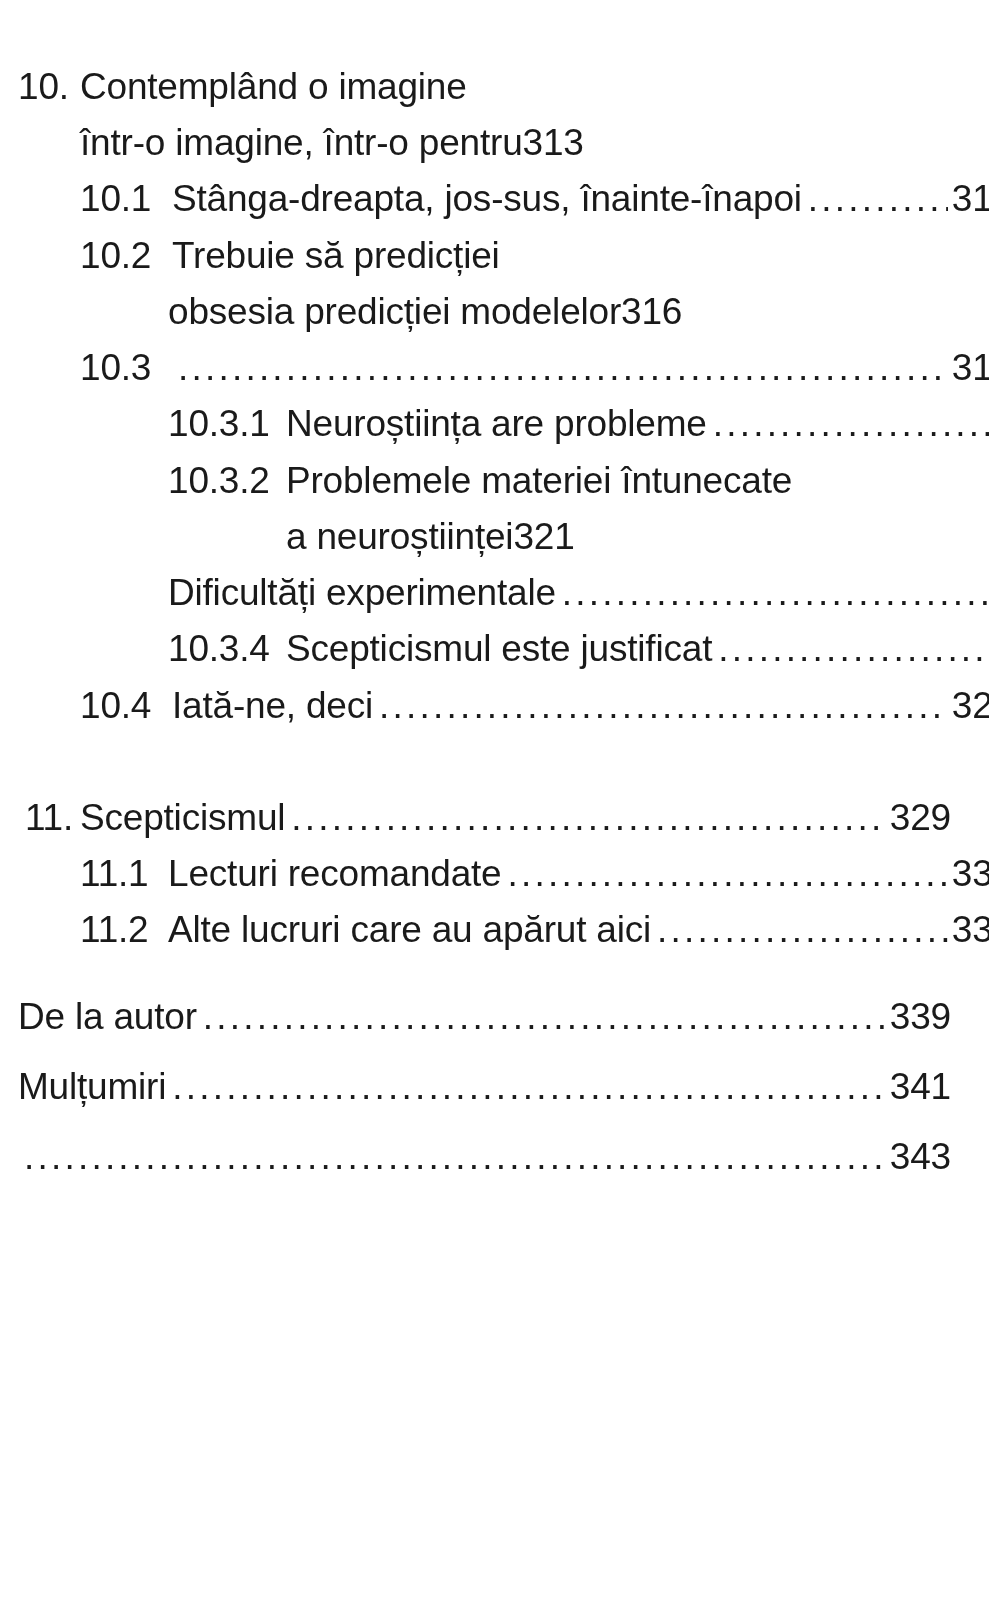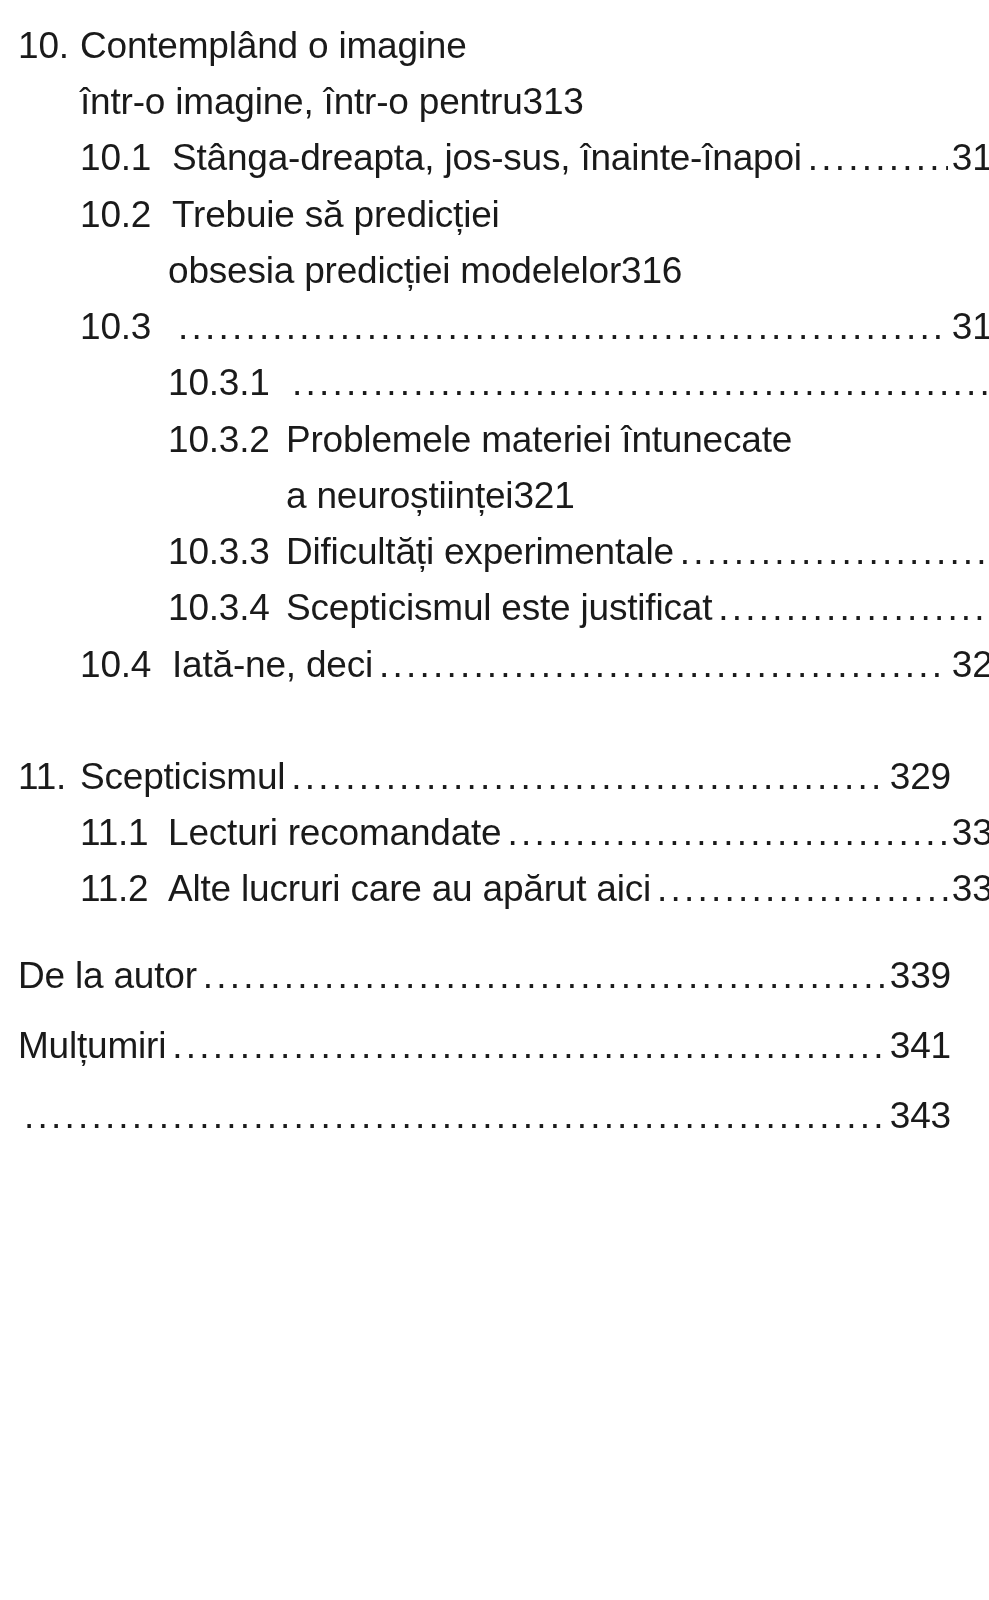--- a/index.html
+++ b/index.html
@@ -16,20 +16,21 @@
   }
   .page {
     width: 989px;
     height: 1600px;
     box-sizing: border-box;
     padding: 18px 38px 0 18px;
     position: relative;
   }
   .toc {
     display: block;
+    margin-top: 41px;
   }
   .entry {
     display: flex;
     align-items: baseline;
     width: 100%;
     font-size: 37px;
     line-height: 1.52;
     letter-spacing: -0.2px;
     white-space: nowrap;
   }
@@ -75,21 +76,21 @@
   .lvl2 { padding-left: 150px; }
   .lvl2 .num { min-width: 118px; }
   .ind-a { padding-left: 62px; }
   .ind-b { padding-left: 150px; }
   .ind-c { padding-left: 268px; }
 
   .gap-big { height: 56px; }
   .gap-mid { height: 30px; }
   .gap-small { height: 14px; }
 
-  .bib .num { min-width: 62px; }
+  .bib .num { min-width: 62px; text-align: center; }
   .b-lvl1 { padding-left: 62px; }
   .b-lvl1 .num { min-width: 88px; }
 </style>
 </head>
 <body>
 
 <div class="page">
   <div class="toc">
 
     <div class="entry lvl0">
@@ -120,36 +121,36 @@
     </div>
 
     <div class="entry lvl1">
       <span class="num">10.3</span>
       <span class="leader"></span>
       <span class="pg">318</span>
     </div>
 
     <div class="entry lvl2">
       <span class="num">10.3.1</span>
+      <span class="txt">Neuroștiința are probleme</span>
       <span class="leader"></span>
 
     </div>
 
     <div class="entry lvl2">
       <span class="num">10.3.2</span>
       <span class="txt">Problemele materiei întunecate</span>
     </div>
     <div class="cont ind-c">
       <span class="txt">a neuroștiinței</span>
       <span class="leader"></span>
       <span class="pg">321</span>
     </div>
 
     <div class="entry lvl2">
-      <span class="num">10.3.3</span>
       <span class="txt">Dificultăți experimentale</span>
       <span class="leader"></span>
 
     </div>
 
     <div class="entry lvl2">
       <span class="num">10.3.4</span>
       <span class="txt">Scepticismul este justificat</span>
       <span class="leader"></span>
 

